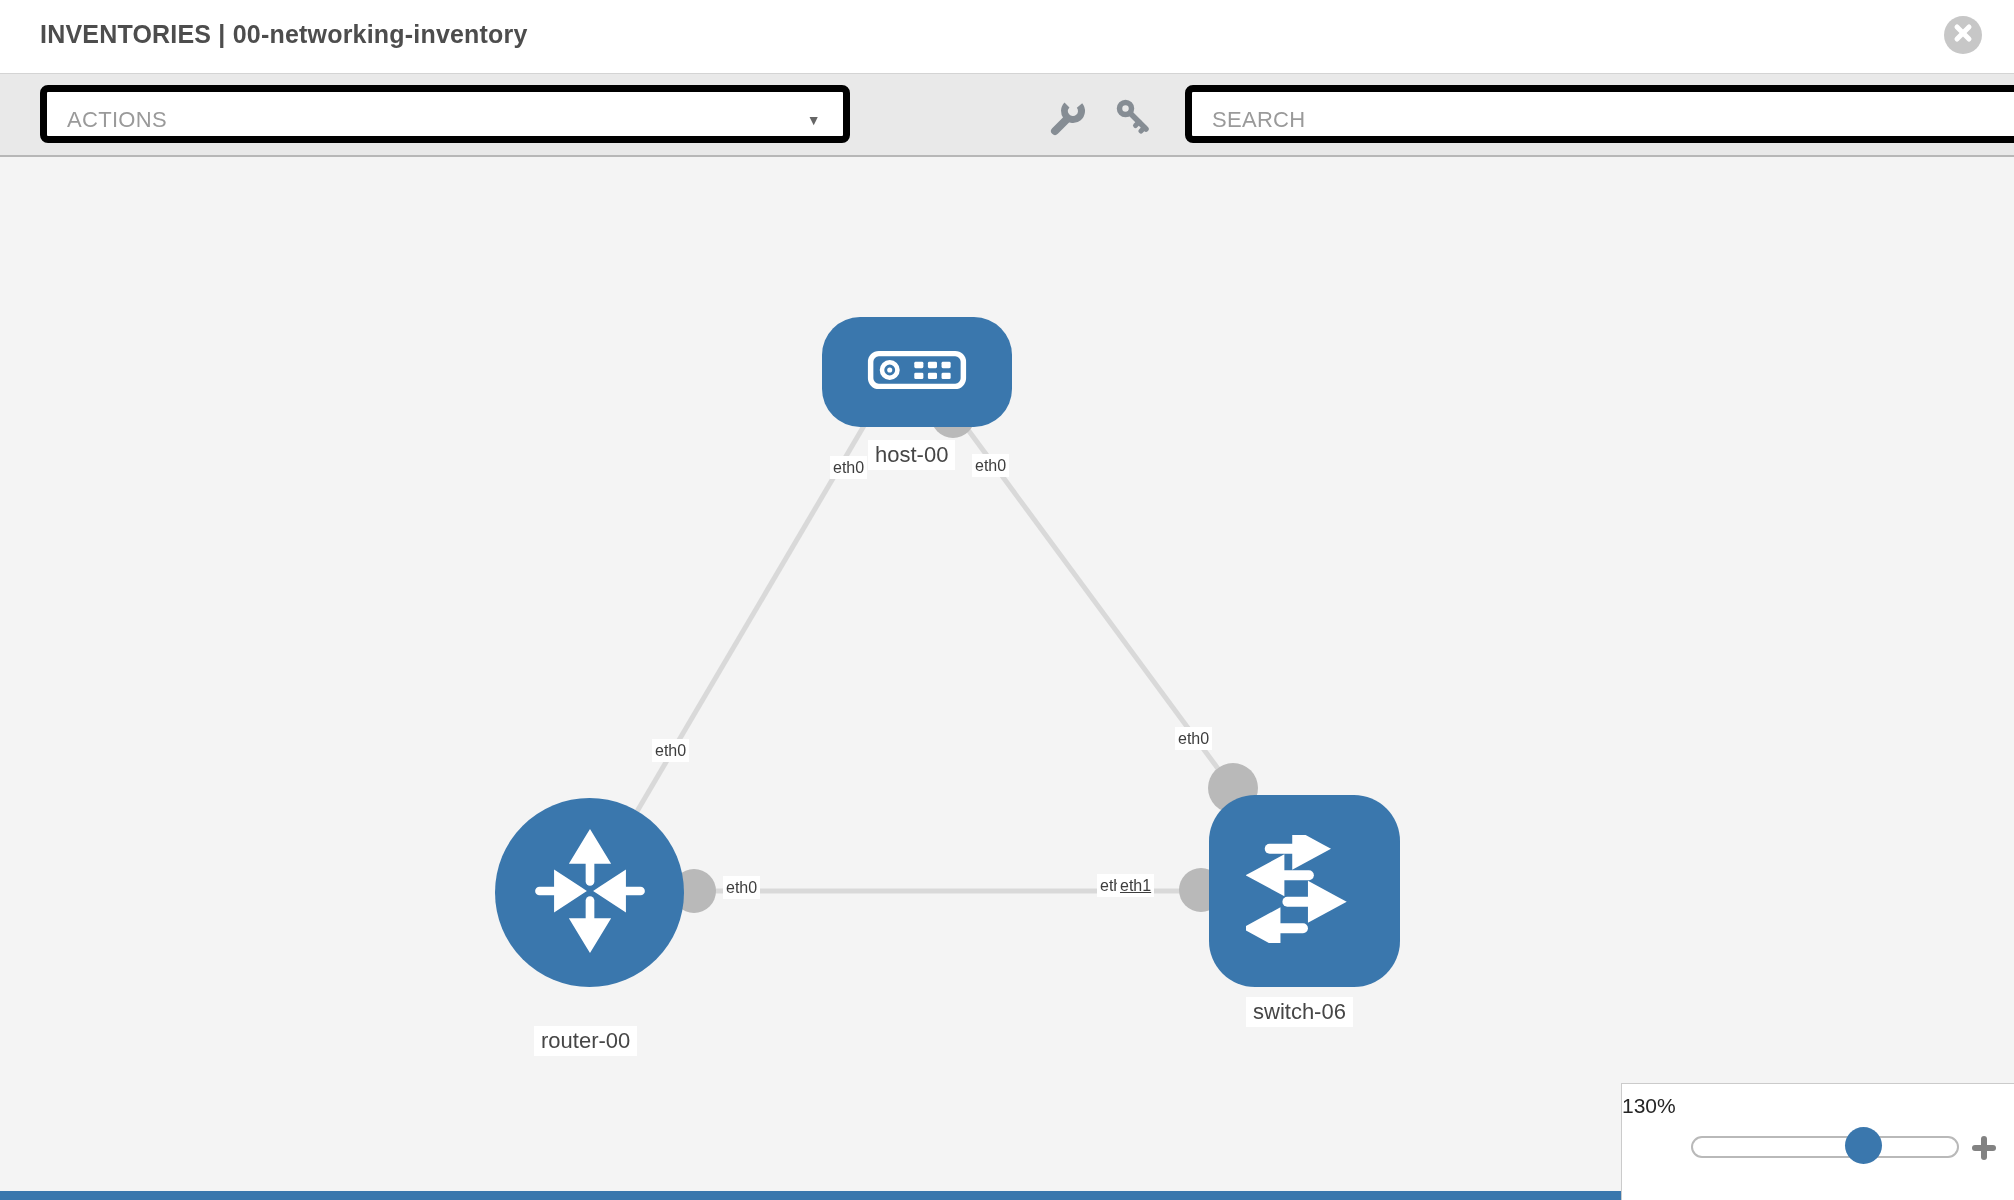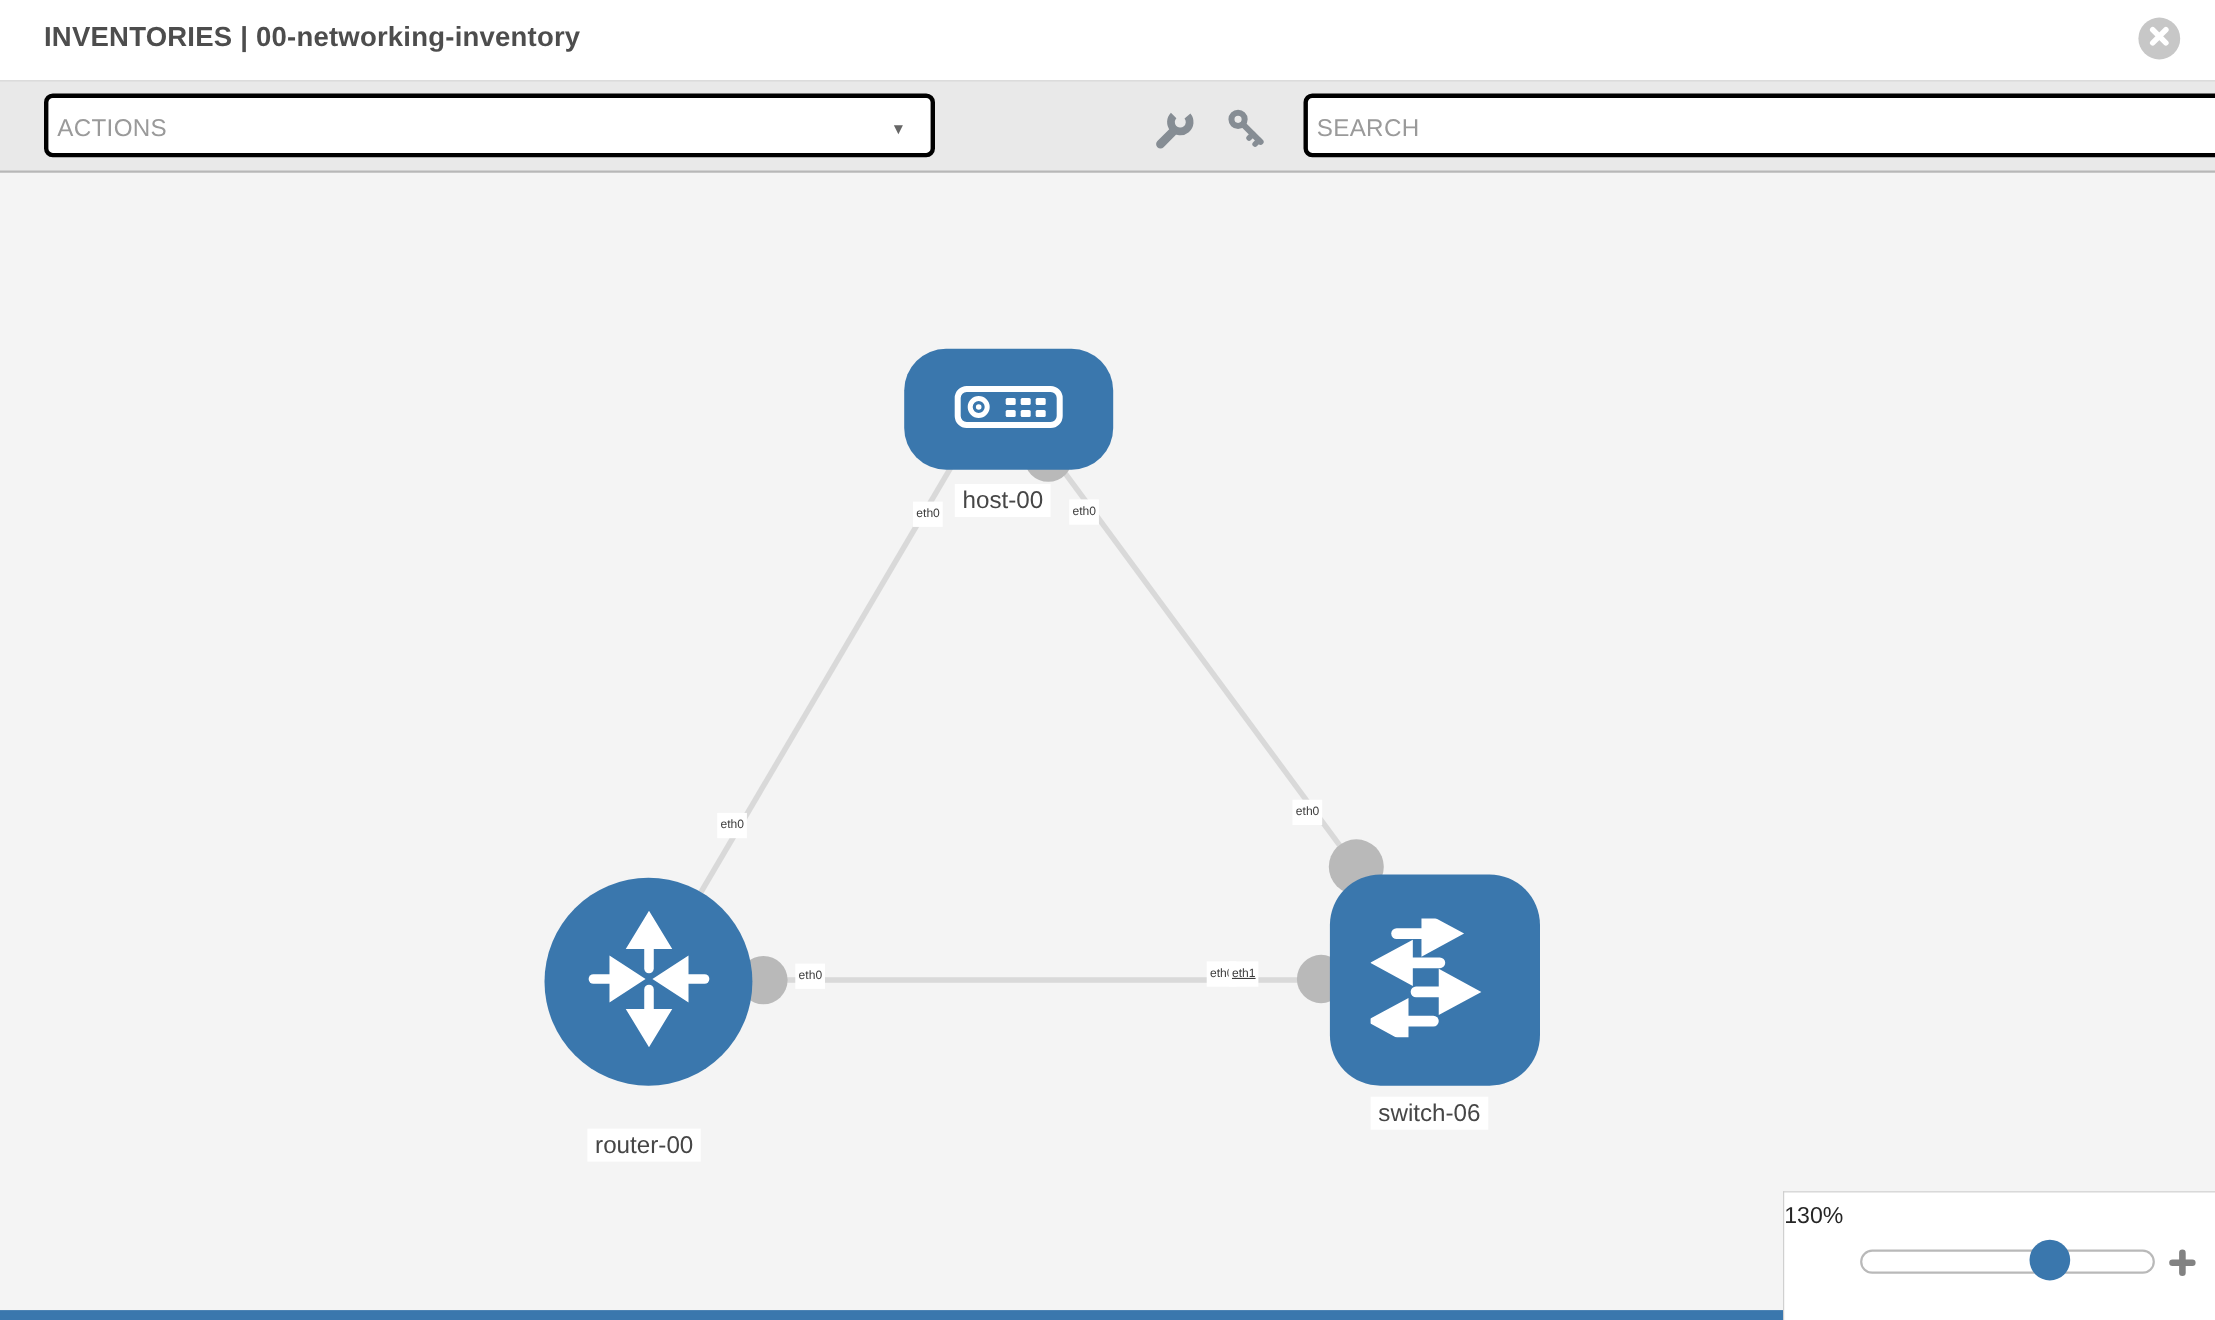--- a/index.html
+++ b/index.html
@@ -19,22 +19,22 @@
     border-radius:50%; background:#c7c7c7; cursor:pointer;
     display:flex; align-items:center; justify-content:center;
   }
   
   .toolbar {
     position:absolute; left:0; top:73px; width:2014px; height:84px;
     background:#e9e9e9; border-top:1px solid #d4d4d4; border-bottom:2px solid #b7b7b7; z-index:6;
   }
   .select-box {
     position:absolute; top:11px; height:58px; background:#ffffff;
-    border:4px solid #000000; border-radius:8px;
-    font-size:22px; color:#9a9a9a; line-height:56px; padding-left:8px;
+    border:7px solid #000000; border-radius:8px;
+    font-size:22px; color:#9a9a9a; line-height:56px; padding-left:20px;
     letter-spacing:.3px; cursor:pointer;
   }
   .select-box .caret {
     position:absolute; right:22px; top:0; line-height:56px;
     font-size:14px; color:#666666;
   }
   .actions-box { left:40px;  width:810px; }
   .search-box  { left:1185px; width:899px; }
   .tool-icon { position:absolute; top:24px; width:40px; height:40px; cursor:pointer; }
   .wrench-pos { left:1047px; }
@@ -49,21 +49,21 @@
   .node-switch { left:1209px; top:795px; width:191px; height:192px; border-radius:46px; }
   .node-label {
     position:absolute; z-index:4; background:#ffffff; color:#464646;
     font-size:22px; padding:2px 7px; white-space:nowrap;
   }
   .host-label   { left:868px;  top:440px; }
   .router-label { left:534px;  top:999px;margin-top:27px; }
   .switch-label { left:1246px; top:997px; }
   .if-label {
     position:absolute; z-index:3; background:#ffffff; color:#3d3d3d;
-    font-size:11px; padding:1px 3px; white-space:nowrap; line-height:21px;
+    font-size:16px; padding:1px 3px; white-space:nowrap; line-height:21px;
   }
   .if-a { left:830px;  top:456px; }           
   .if-b { left:972px;  top:454px; }           
   .if-c { left:652px;  top:739px; }           
   .if-d { left:1175px; top:727px; }           
   .if-e { left:723px;  top:876px; }           
   .if-f-under { left:1097px; top:874px; z-index:3; } 
   .if-f-over  { left:1117px; top:874px; z-index:4;text-decoration:underline; } 
   
   .zoom-panel {

